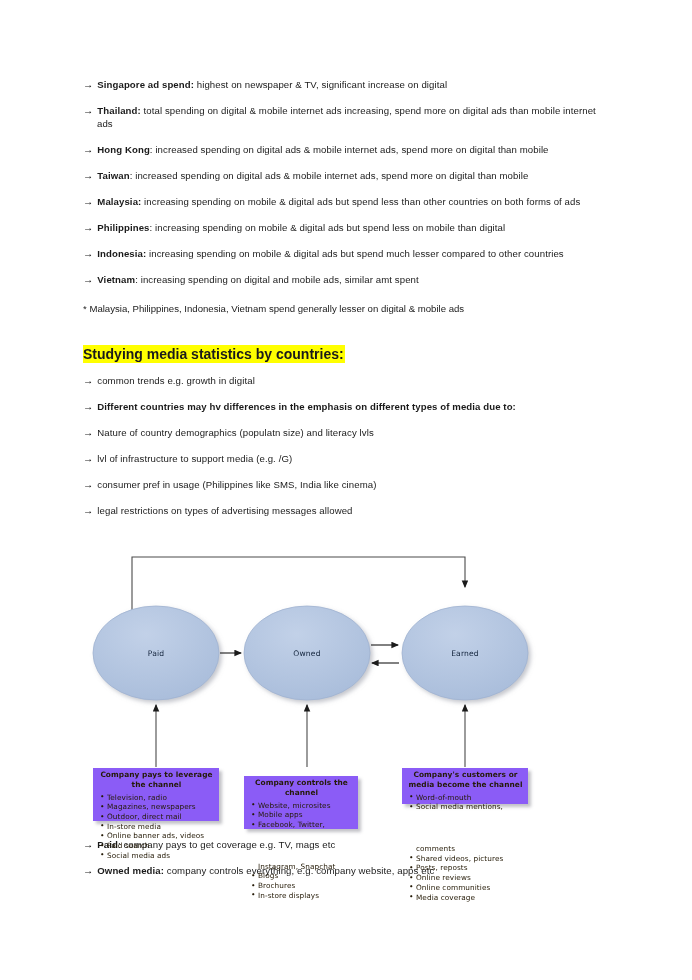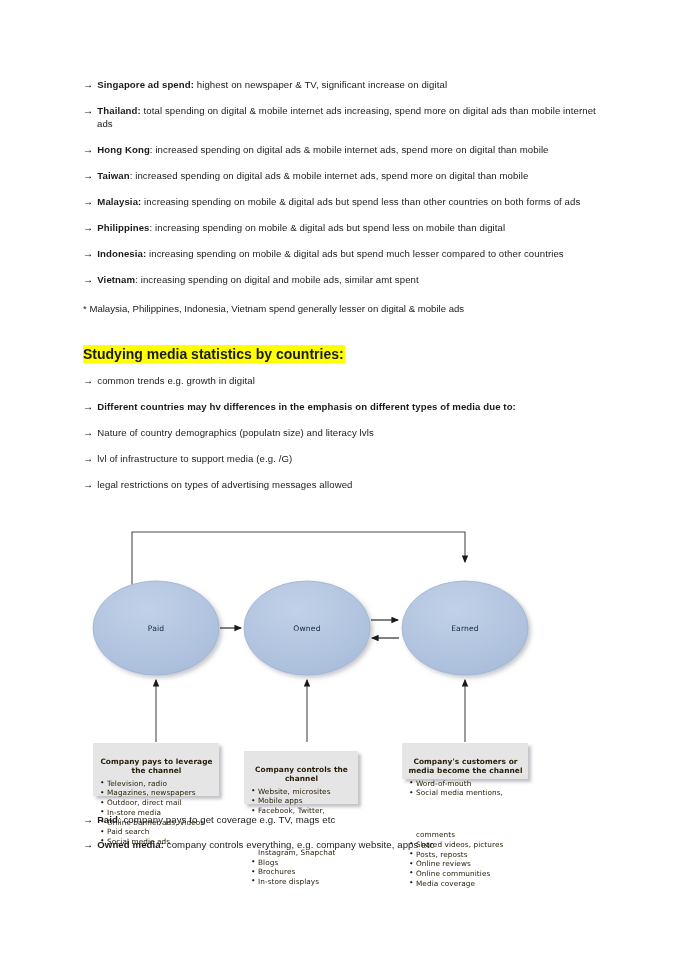--- a/index.html
+++ b/index.html
@@ -89,24 +89,24 @@
   }
   .ell-label {
     position: absolute;
     font-size: 7.6px;
     color: #11223a;
     text-align: center;
     letter-spacing: .02em;
   }
   .obox {
     position: absolute;
-    background: #e5e5e5;
+    background: #8b5cf6;
     box-shadow: 3px 3px 3px rgba(120,120,130,.45);
     box-sizing: border-box;
-    padding: 14px 5px 7px 6px;
+    padding: 2px 5px 7px 6px;
   }
   .obox .otitle {
     font-size: 7.4px;
     font-weight: bold;
     text-align: center;
     line-height: 9.6px;
     color: #241a06;
     margin-bottom: 3px;
     letter-spacing: .01em;
   }
@@ -178,20 +178,23 @@
       <span class="arrow">→</span><span>common trends e.g. growth in digital</span>
     </p>
     <p class="para bold-all">
       <span class="arrow">→</span><span>Different countries may hv differences in the emphasis on different types of media due to:</span>
     </p>
     <p class="para">
       <span class="arrow">→</span><span>Nature of country demographics (populatn size) and literacy lvls</span>
     </p>
     <p class="para">
       <span class="arrow">→</span><span>lvl of infrastructure to support media (e.g. /G)</span>
+    </p>
+    <p class="para">
+      <span class="arrow">→</span><span>consumer pref in usage (Philippines like SMS, India like cinema)</span>
     </p>
     <p class="para">
       <span class="arrow">→</span><span>legal restrictions on types of advertising messages allowed</span>
     </p>
 
     <div class="sect-gap2"></div>
 
 
     <div class="diagram">
       <svg viewBox="0 0 466 283">

